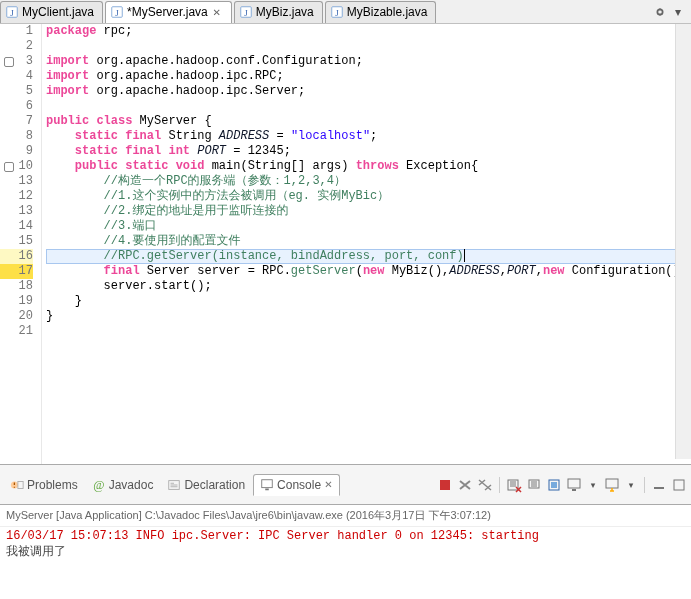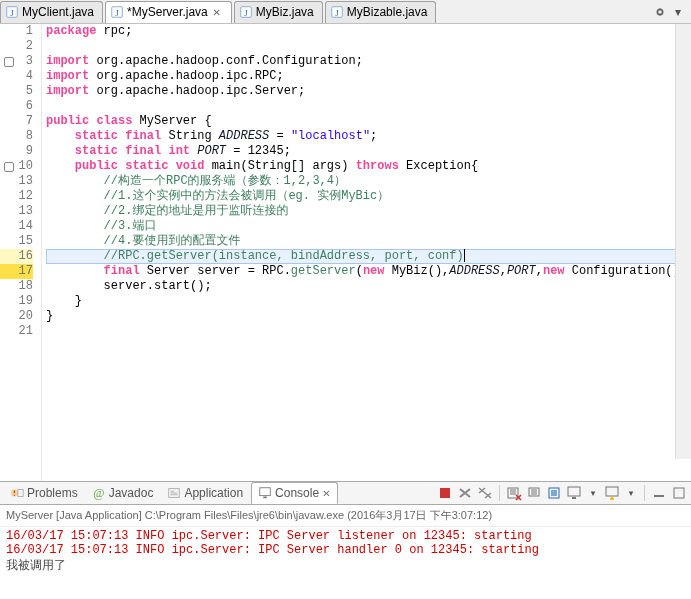--- a/index.html
+++ b/index.html
@@ -20,21 +20,21 @@
 .gl.hl { background:#fef9c3; }
 .gl.err { background:#fde047; }
 .lines { flex:1; padding-left:4px; white-space:pre; }
 .cl { height:15px; line-height:15px; }
 .cl.hl { background:#e8f2fe; box-shadow:inset 0 0 0 1px #a8c7ef; }
 .k { color:#ec4899; font-weight:bold; }
 .s { color:#2a00ff; }
 .a { color:#0f172a; font-style:italic; }
 .c { color:#3f7f5f; }
 .ci { color:#3f7f5f; }
-.bottom-tabs { display:flex; align-items:center; height:24px; border-top:1px solid #aaa; border-bottom:1px solid #aaa; background:#f5f5f5; padding:0 4px; gap:2px; }
+.bottom-tabs { display:flex; align-items:center; height:41px; border-top:1px solid #aaa; border-bottom:1px solid #aaa; background:#f5f5f5; padding:0 4px; gap:2px; }
 .btab { display:flex; align-items:center; gap:3px; padding:0 6px; height:22px; color:#555; cursor:pointer; }
 .btab.active { background:#fff; border:1px solid #aaa; border-bottom:1px solid #fff; border-radius:3px 3px 0 0; }
 .btab .close { font-size:10px; color:#777; }
 .con-tools { margin-left:auto; display:flex; align-items:center; gap:4px; }
 .tool { width:16px; height:16px; display:inline-flex; align-items:center; justify-content:center; }
 .vsep { width:1px; height:16px; background:#ccc; margin:0 2px; }
 .con-hdr { padding:3px 6px; color:#666; border-bottom:1px solid #eee; background:#fff; font-size:11px; }
 .console { padding:2px 6px; font-family:Consolas,"Courier New",monospace; font-size:12px; height:72px; overflow:hidden; }
 .logline { color:#cc0000; }
 .zh { color:#444; }
@@ -144,21 +144,21 @@
         </span>
         <span>Javadoc</span>
       </div>
       <div class="btab">
         <span class="jicon">
           <svg viewBox="0 0 16 16">
             <rect x="2" y="3" width="12" height="10" fill="none" stroke="#aaa"></rect>
             <path d="M4 6h4M4 8h8M4 10h8" stroke="#aaa"></path>
           </svg>
         </span>
-        <span>Application</span>
+        <span>Declaration</span>
       </div>
       <div class="btab active">
         <span class="jicon">
           <svg viewBox="0 0 16 16">
             <rect x="2" y="2" width="12" height="9" fill="none" stroke="#777"></rect>
             <rect x="6" y="12" width="4" height="2" fill="#777"></rect>
           </svg>
         </span>
         <span>Console</span>
         <span class="close">✕</span>
@@ -221,18 +221,17 @@
         </svg>
       </span>
     <span class="tool">
         <svg viewBox="0 0 16 16">
           <rect x="3" y="3" width="10" height="10" fill="none" stroke="#777"></rect>
         </svg>
       </span>
   </div>
 </div>
 
-<div class="con-hdr">MyServer [Java Application] C:\Program Files\Files\jre6\bin\javaw.exe (2016年3月17日 下午3:07:12)</div>
+<div class="con-hdr">MyServer [Java Application] C:\Javadoc Files\Java\jre6\bin\javaw.exe (2016年3月17日 下午3:07:12)</div>
 <div class="console">
-  <div class="logline">16/03/17 15:07:13 INFO ipc.Server: IPC Server listener on 12345: starting</div>
   <div class="logline">16/03/17 15:07:13 INFO ipc.Server: IPC Server handler 0 on 12345: starting</div>
   <div class="zh">我被调用了</div>
 </div>
 
 </body></html>

